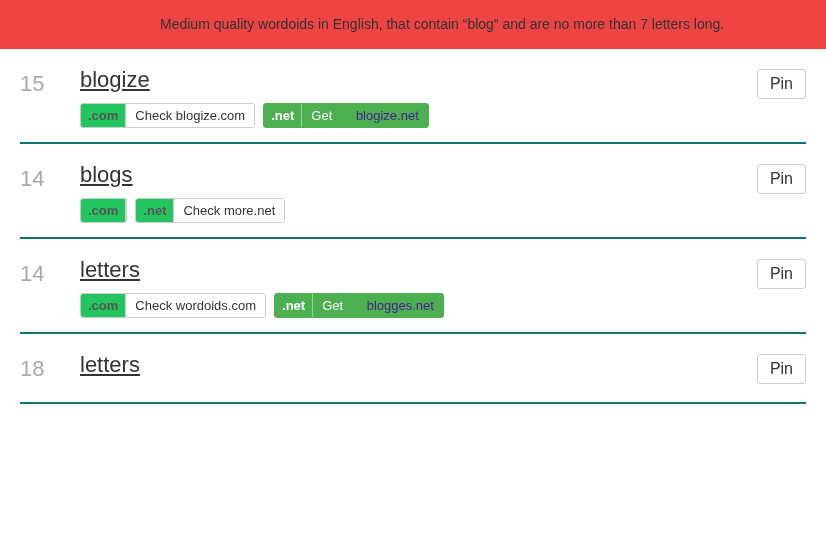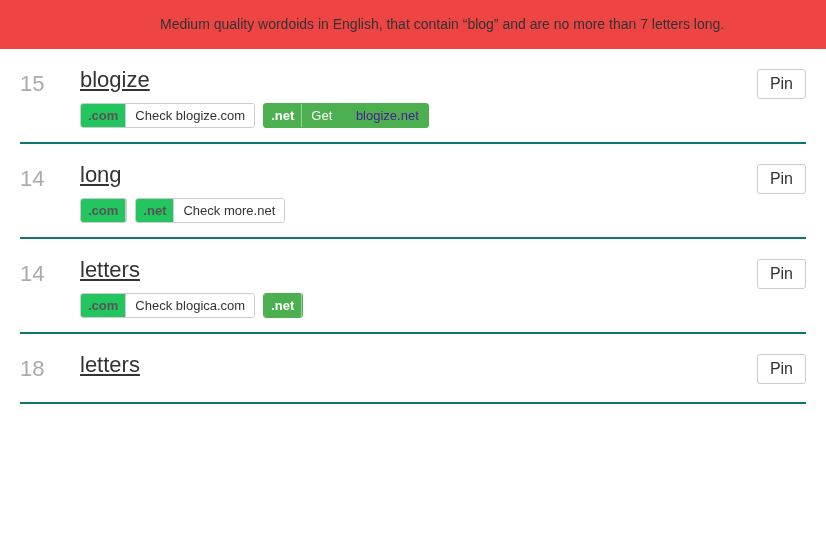--- a/index.html
+++ b/index.html
@@ -160,44 +160,45 @@
             </div>
           </div></div>
         <div class="pin-area">
           <button class="pin-button">Pin</button>
         </div>
       </div>
     </div>
     <div class="result-item">
       <div class="result-row">
         <div class="result-number">14</div>
-        <div class="result-content"><a class="result-word">long</a><div class="domain-row">
+        <div class="result-content"><a class="result-word">blogs</a><div class="domain-row">
             <div class="domain-badge">
               <span class="domain-ext">.com</span>
             </div>
             <div class="domain-badge">
               <span class="domain-ext">.net</span>
               <span class="domain-check">Check <strong>more.net</strong></span>
             </div>
           </div></div>
         <div class="pin-area">
           <button class="pin-button">Pin</button>
         </div>
       </div>
     </div>
     <div class="result-item">
       <div class="result-row">
         <div class="result-number">14</div>
         <div class="result-content"><a class="result-word">letters</a><div class="domain-row">
             <div class="domain-badge">
               <span class="domain-ext">.com</span>
-              <span class="domain-check">Check <strong>blogica.com</strong></span>
+              <span class="domain-check">Check <strong>wordoids.com</strong></span>
             </div>
             <div class="domain-badge green">
               <span class="domain-ext">.net</span>
+              <span class="domain-check">Get <strong>blogges.net</strong></span>
             </div>
           </div></div>
         <div class="pin-area">
           <button class="pin-button">Pin</button>
         </div>
       </div>
     </div>
     <div class="result-item">
       <div class="result-row">
         <div class="result-number">18</div>

